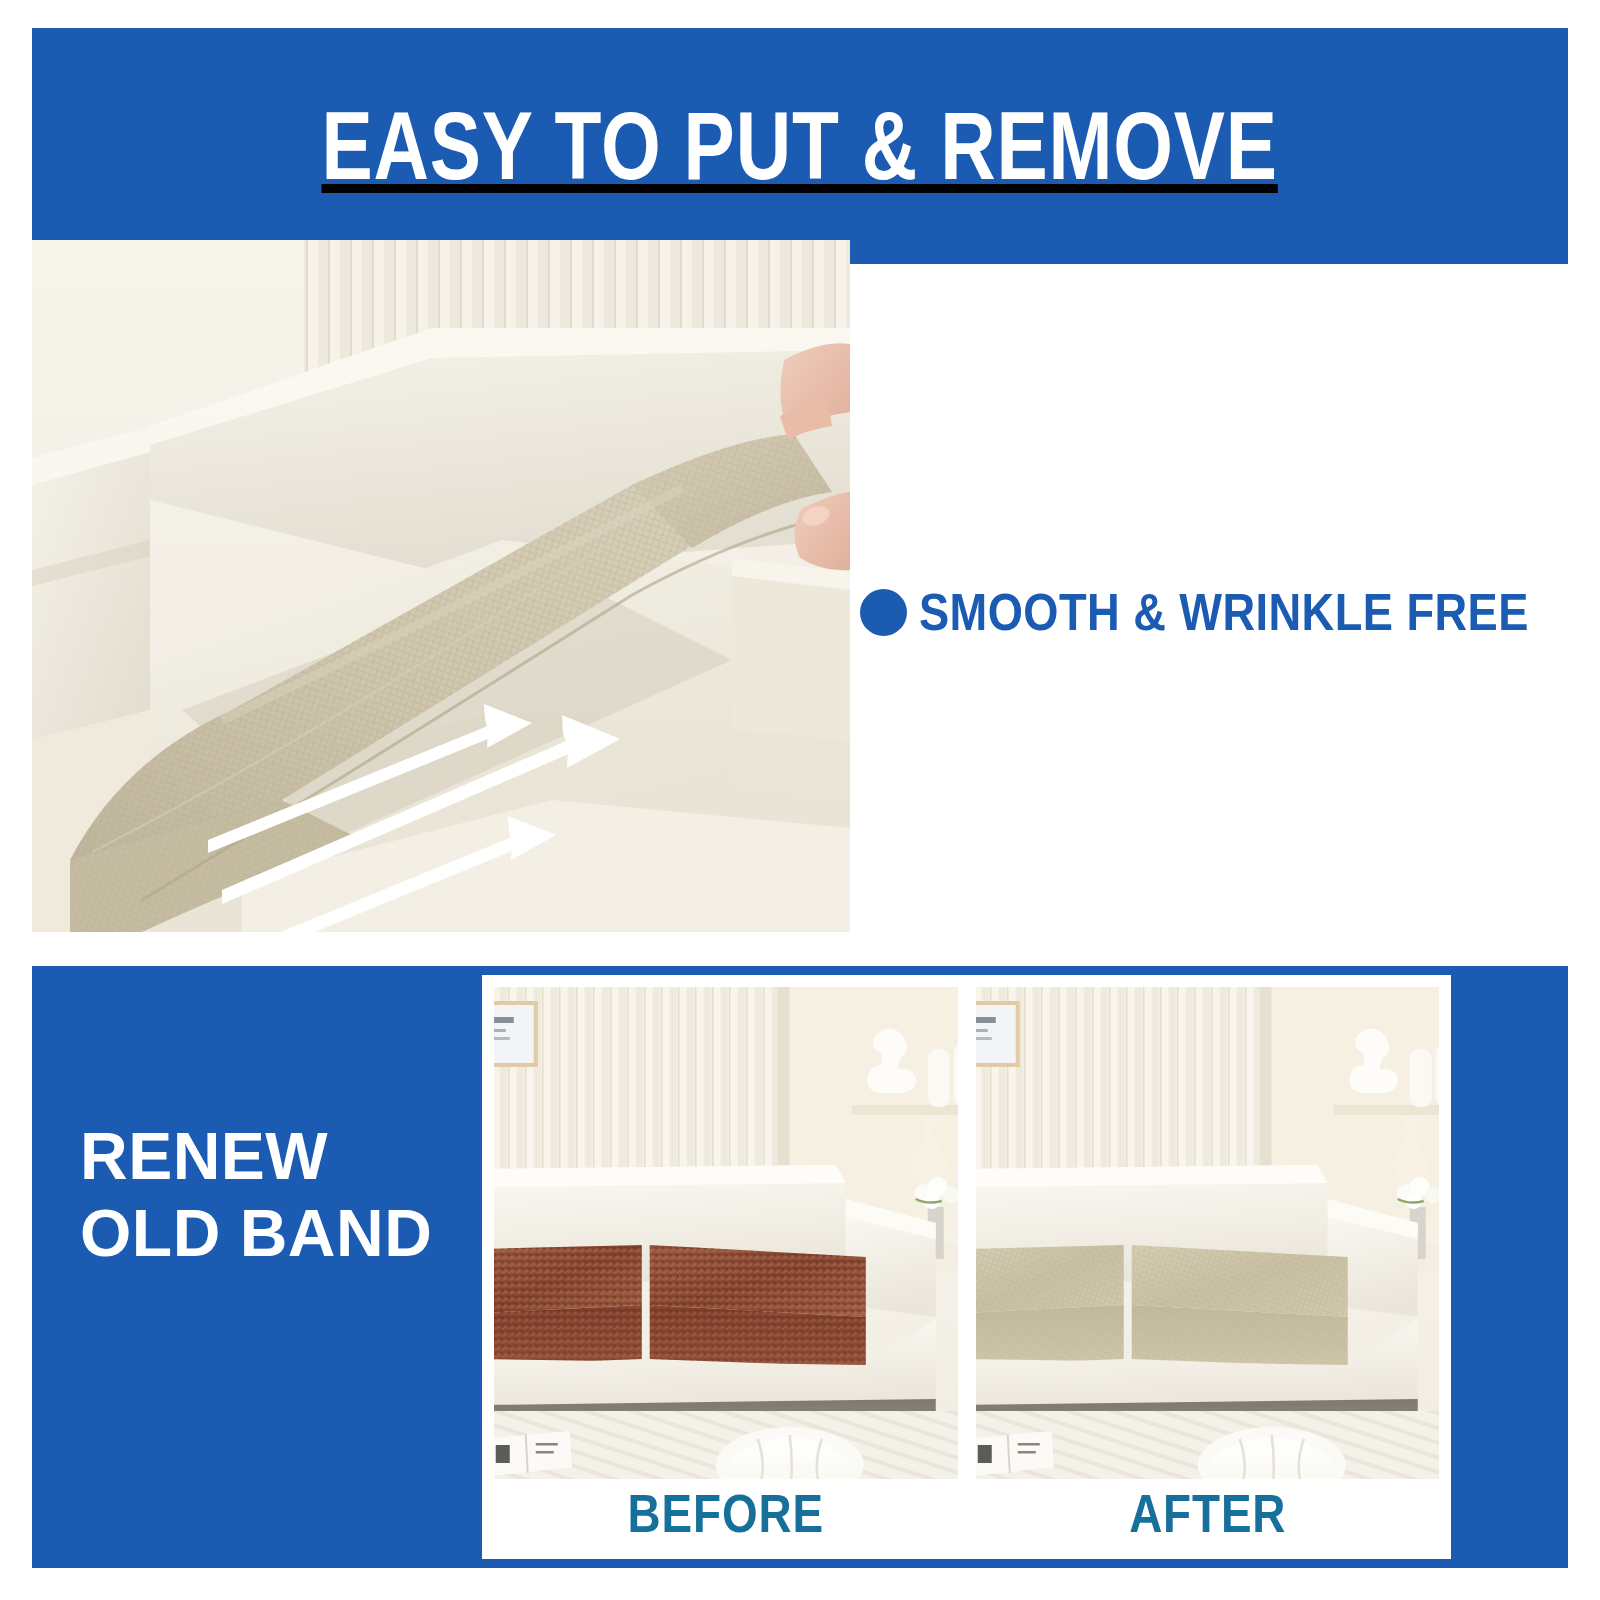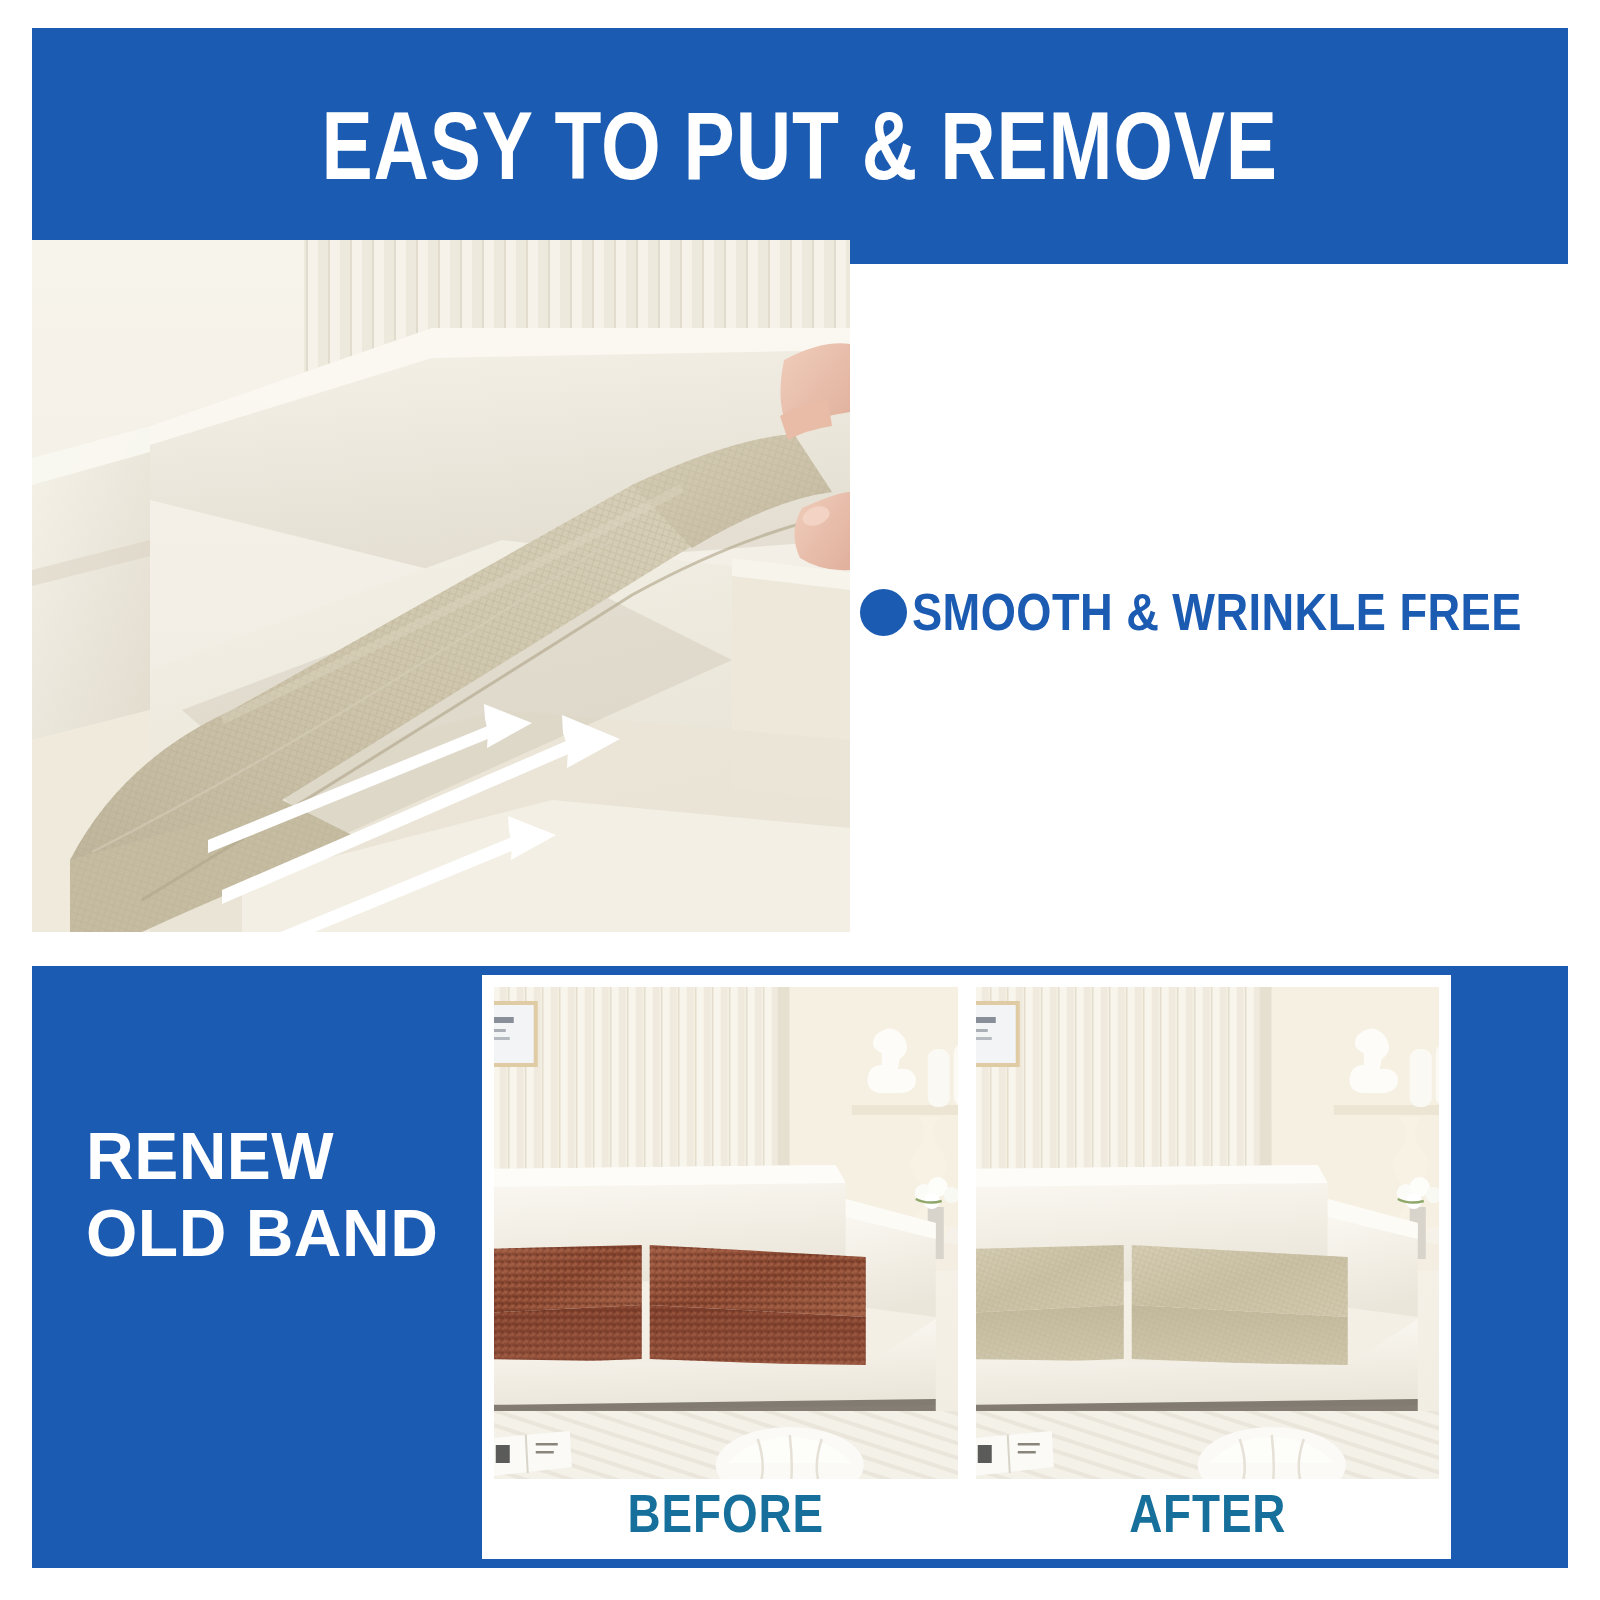--- a/index.html
+++ b/index.html
@@ -23,20 +23,21 @@
   .header-banner {
     position: absolute;
     left: 32px;
     top: 28px;
     width: 1536px;
     height: 236px;
     background: #1B5BB2;
     display: flex;
     align-items: center;
     justify-content: center;
+    text-decoration: underline;
   }
   .header-title {
     color: #ffffff;
     font-family: "Liberation Sans Narrow", "Liberation Sans", sans-serif;
     font-weight: bold;
     font-size: 96px;
     letter-spacing: 1px;
     line-height: 1;
     transform: scaleX(0.80);
     transform-origin: center center;
@@ -72,21 +73,21 @@
     height: 692px;
     display: flex;
     flex-direction: column;
     justify-content: center;
     gap: 110px;
     padding-top: 8px;
   }
   .feature-row {
     display: flex;
     align-items: center;
-    gap: 5px;
+    gap: 12px;
     margin-top: 44px;
   }
   .bullet-dot {
     flex: 0 0 auto;
     width: 47px;
     height: 47px;
     border-radius: 50%;
     background: #1B5BB2;
   }
   .feature-text {
@@ -106,21 +107,21 @@
     position: absolute;
     left: 32px;
     top: 966px;
     width: 1536px;
     height: 602px;
     background: #1B5BB2;
   }
 
   .renew-block {
     position: absolute;
-    left: 54px;
+    left: 48px;
     top: 152px;
     width: 400px;
   }
   .renew-line {
     color: #ffffff;
     font-family: "Liberation Sans", sans-serif;
     font-weight: bold;
     font-size: 66px;
     line-height: 1.17;
     letter-spacing: 0.5px;

